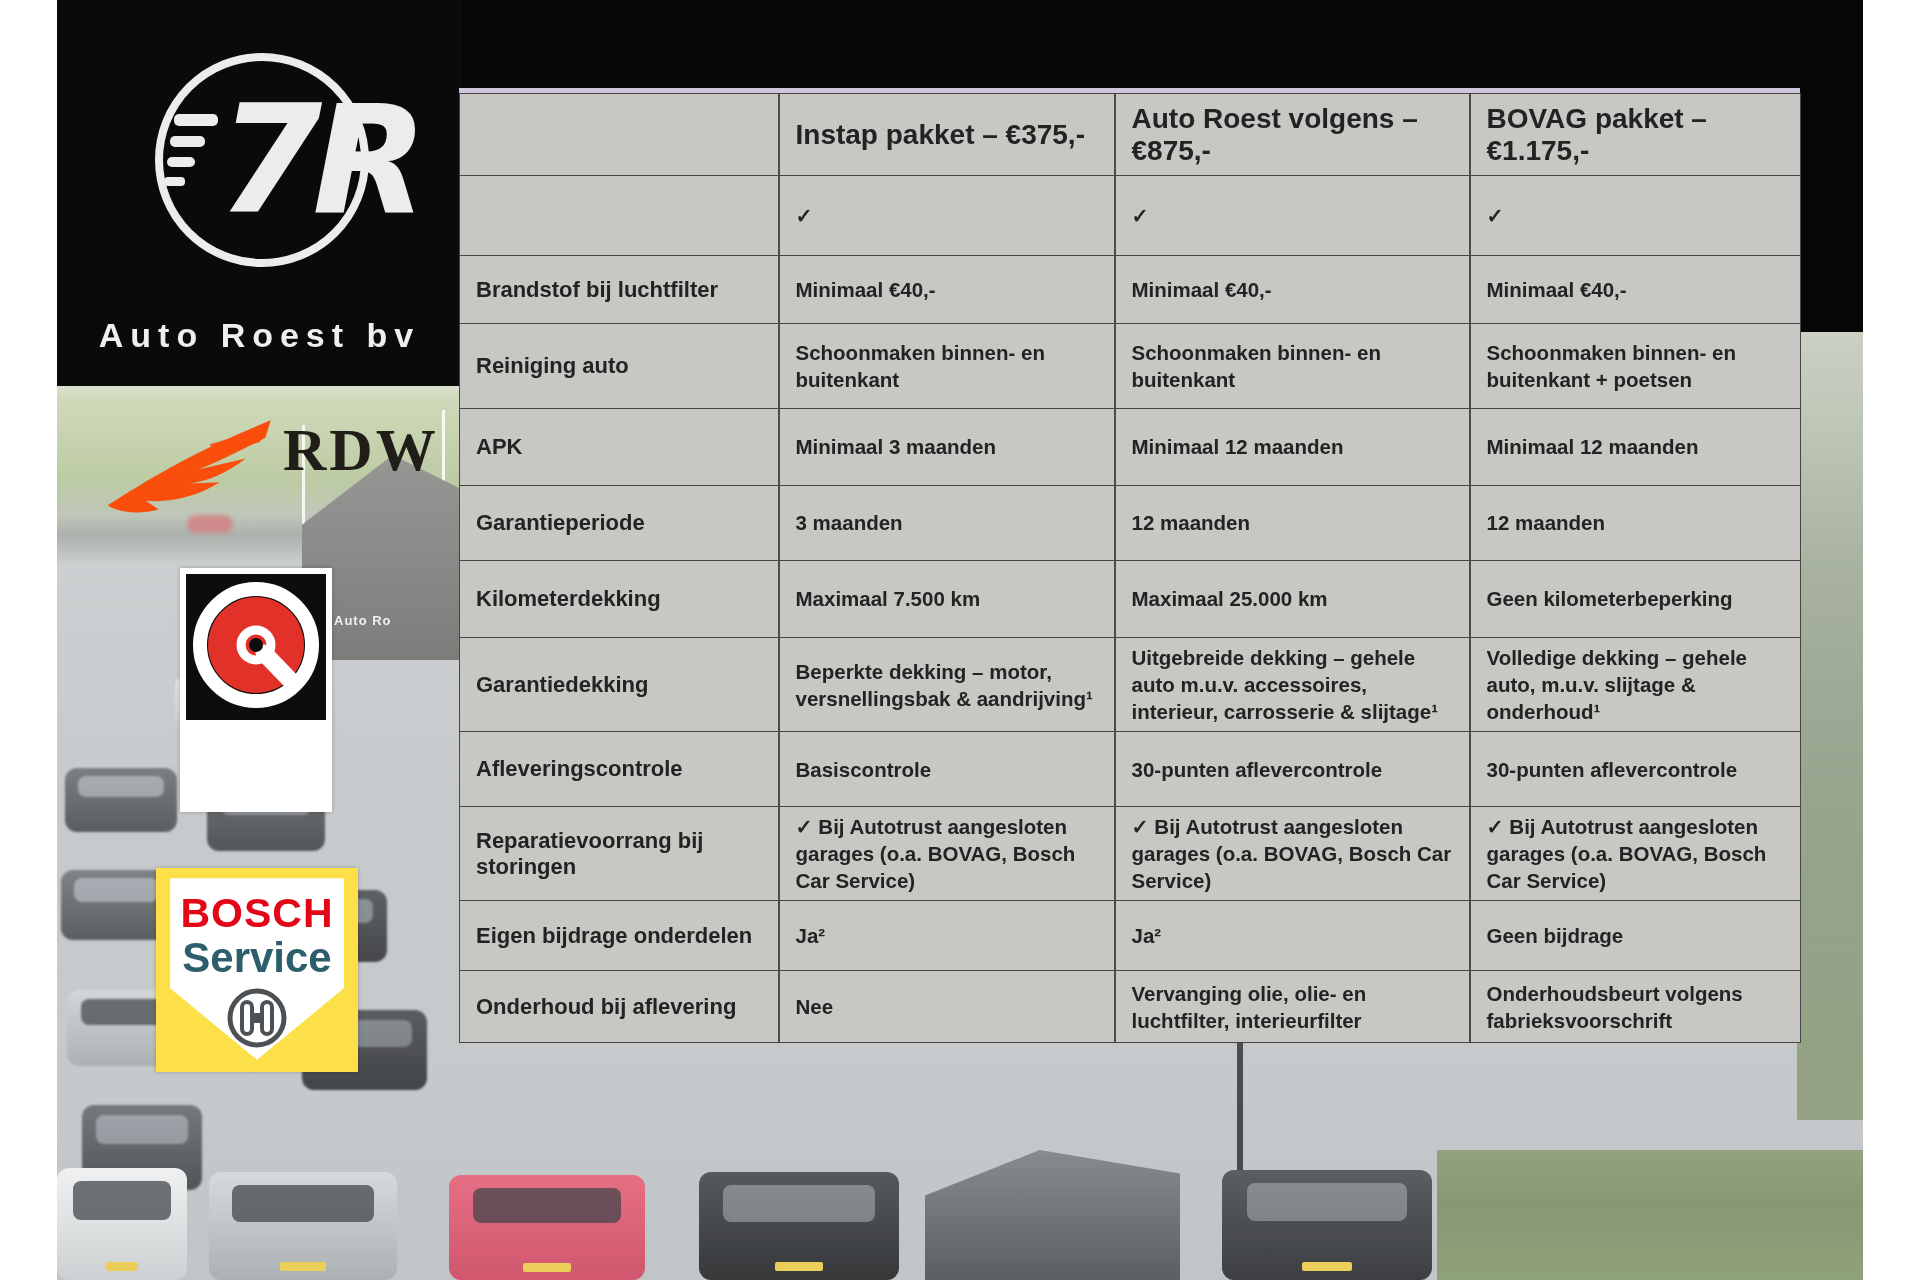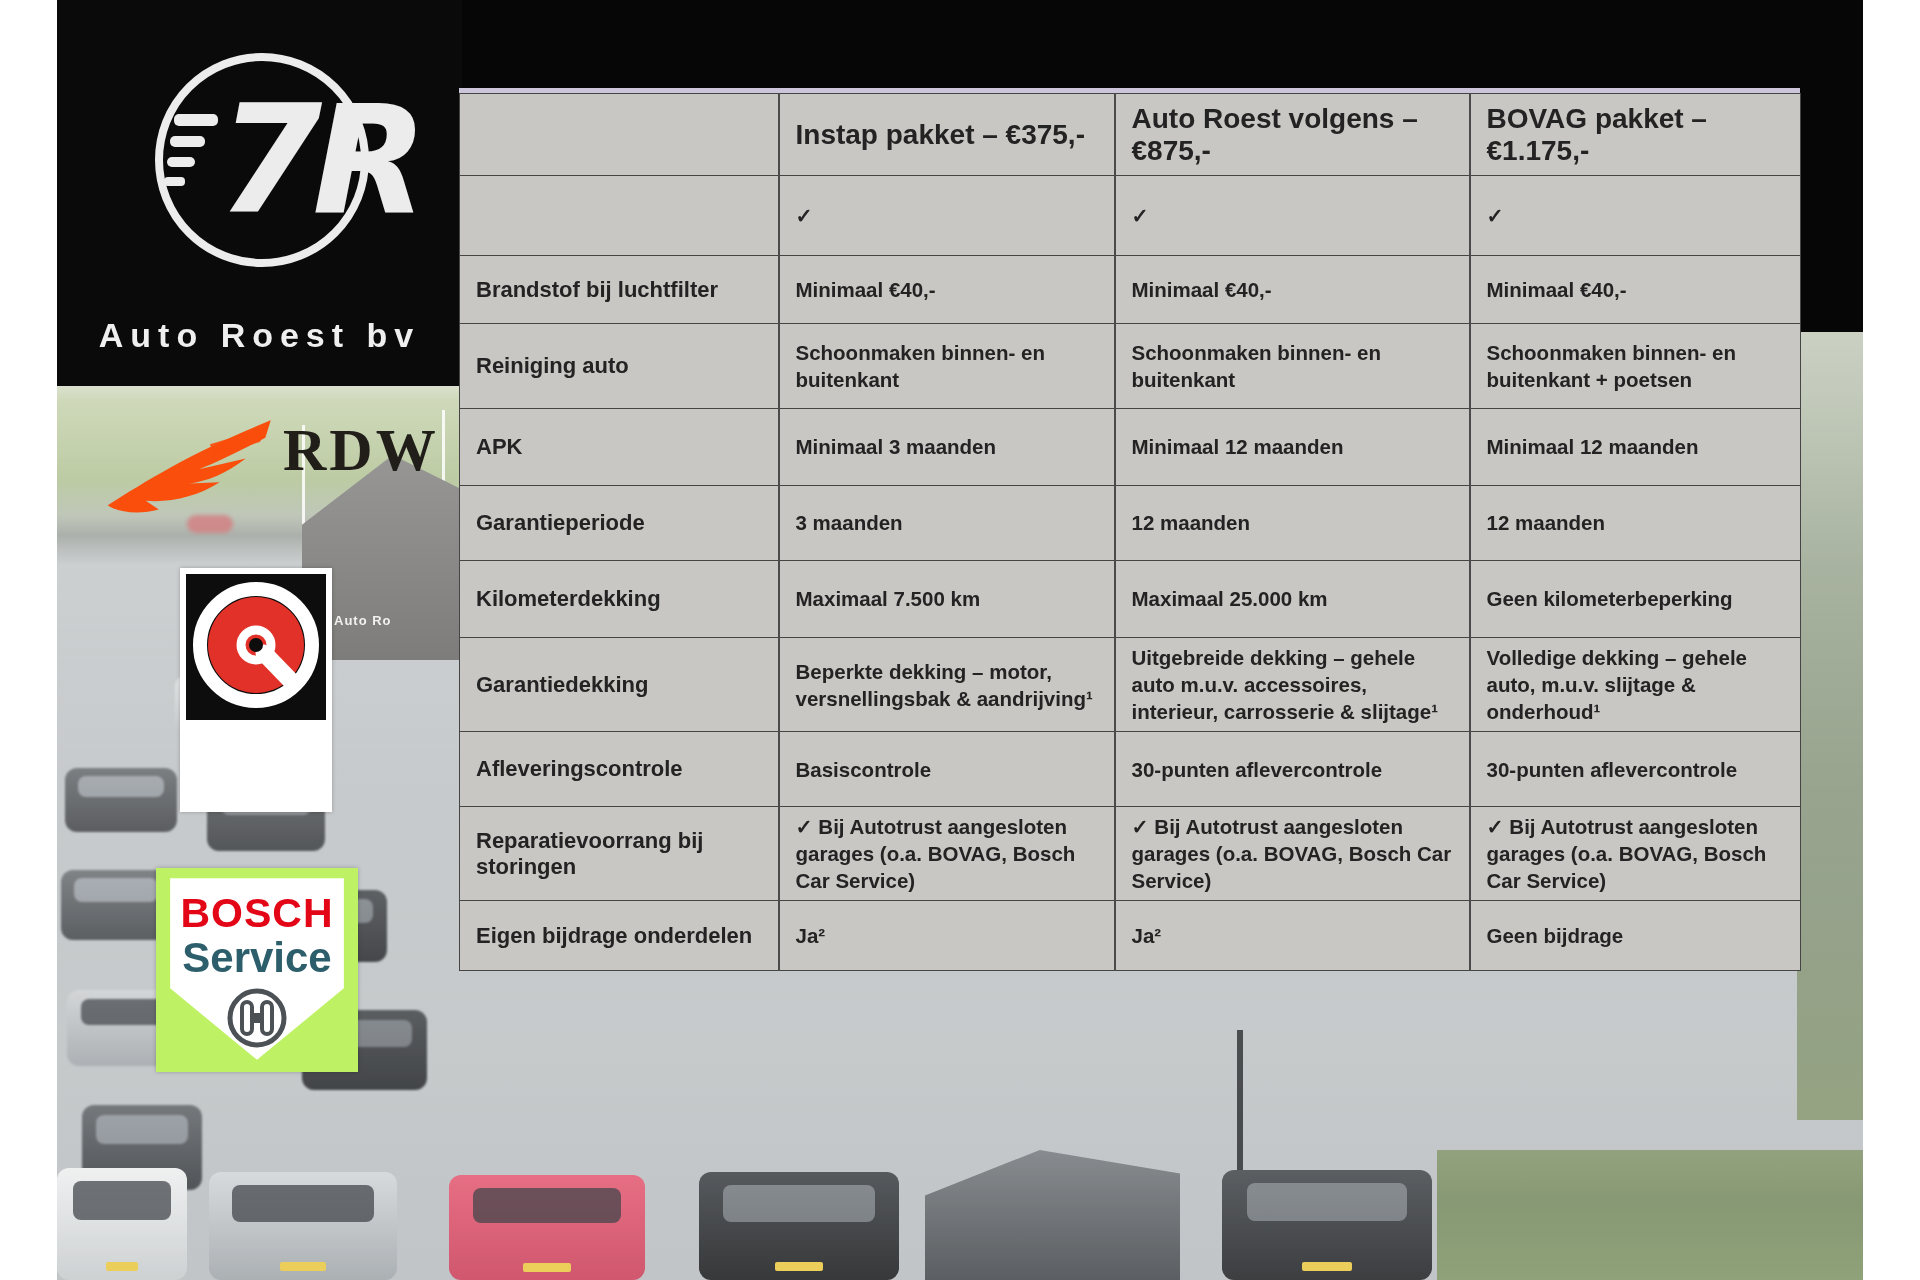--- a/index.html
+++ b/index.html
@@ -28,21 +28,21 @@
     font-size:34px; font-weight:bold; letter-spacing:7px;}
 
   
   .rdw-text{font-family:"Liberation Serif", serif; font-weight:600; color:#211e1a;
     font-size:60px; letter-spacing:3px; line-height:1;}
   .bovag-box{left:180px; top:568px; width:152px; height:244px; background:#ffffff; box-shadow:0 0 4px rgba(0,0,0,.25);}
   .bovag-top{position:absolute; left:6px; top:6px; width:140px; height:146px; background:#0d0d0d;}
   .bovag-bottom{position:absolute; left:6px; top:152px; width:140px; height:80px; background:#f4c10d;
     display:flex; align-items:center; justify-content:center;}
   .bovag-word{font-size:46px; font-weight:800; color:#111; transform:scale(.82,1.25); letter-spacing:-1px;}
-  .bosch-box{left:156px; top:868px; width:202px; height:204px; background:#bef264; box-shadow:0 0 4px rgba(0,0,0,.25);}
+  .bosch-box{left:156px; top:868px; width:202px; height:204px; background:#fde047; box-shadow:0 0 4px rgba(0,0,0,.25);}
   .bosch-shield{position:absolute; left:0; top:0; width:100%; height:100%; background:#ffffff;
     clip-path:polygon(7% 5%,93% 5%,93% 59%,50% 94%,7% 59%);}
   .bosch-word{position:absolute; left:0; right:0; top:22px; text-align:center;
     color:#e30617; font-size:41px; font-weight:800; letter-spacing:1px;}
   .service-word{position:absolute; left:0; right:0; top:66px; text-align:center;
     color:#2d5e6b; font-size:42px; font-weight:700;}
   .bosch-sym{position:absolute; left:50%; top:118px; transform:translateX(-50%);}
 
   
   .table-top-accent{left:459px; top:88px; width:1341px; height:5px; background:#cdc5da;}
@@ -248,14 +248,20 @@
     <td class="val">✓ Bij Autotrust aangesloten garages (o.a. BOVAG, Bosch Car Service)</td>
     <td class="val">✓ Bij Autotrust aangesloten garages (o.a. BOVAG, Bosch Car Service)</td>
     <td class="val">✓ Bij Autotrust aangesloten garages (o.a. BOVAG, Bosch Car Service)</td>
   </tr>
   <tr class="rh12">
     <td class="lbl">Eigen bijdrage onderdelen</td>
     <td class="val">Ja²</td>
     <td class="val">Ja²</td>
     <td class="val">Geen bijdrage</td>
   </tr>
+  <tr class="rh13">
+    <td class="lbl">Onderhoud bij aflevering</td>
+    <td class="val">Nee</td>
+    <td class="val">Vervanging olie, olie- en luchtfilter, interieurfilter</td>
+    <td class="val">Onderhoudsbeurt volgens fabrieksvoorschrift</td>
+  </tr>
 </tbody>
   </table>
 
 </body></html>

